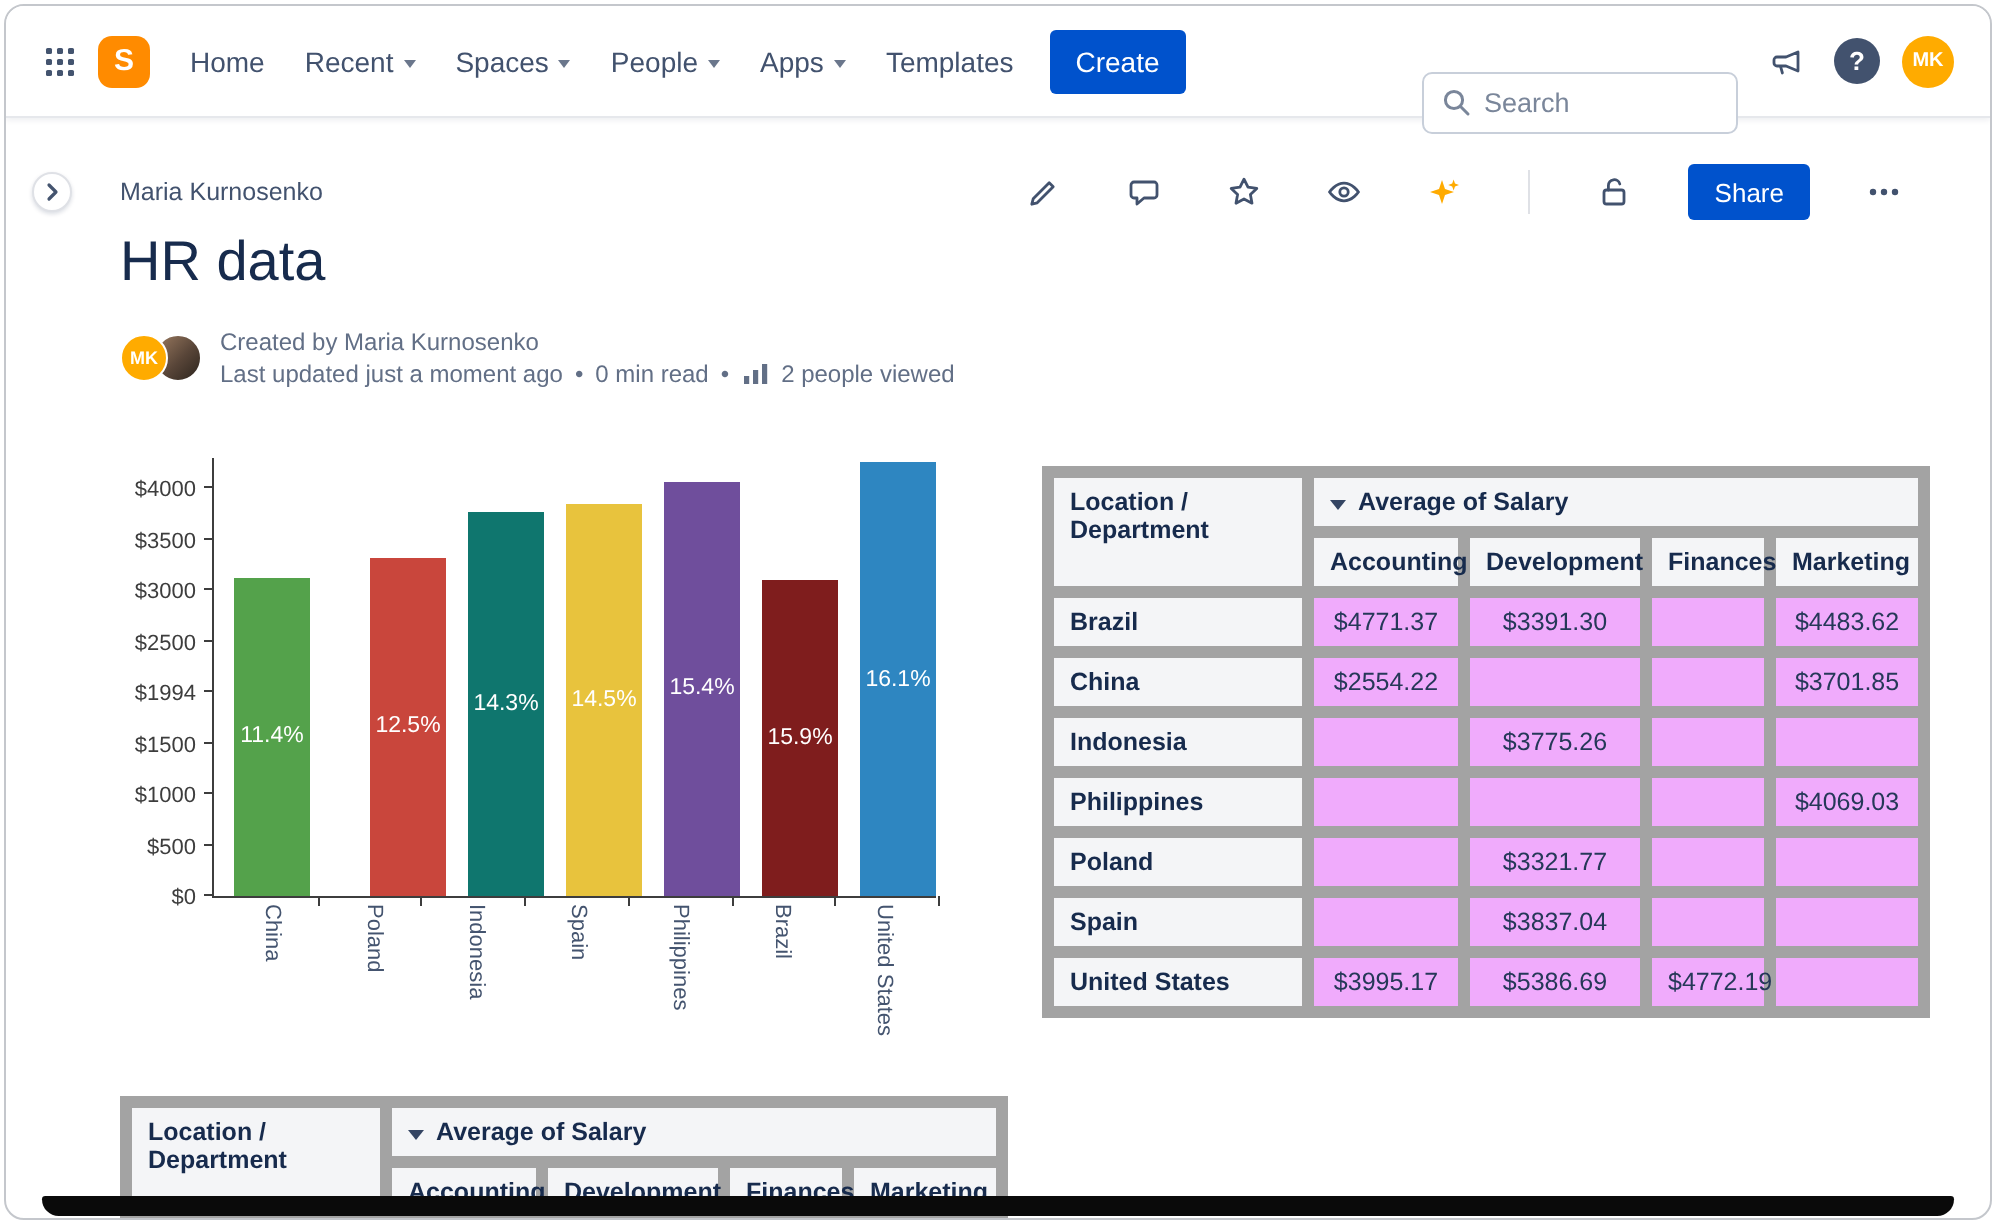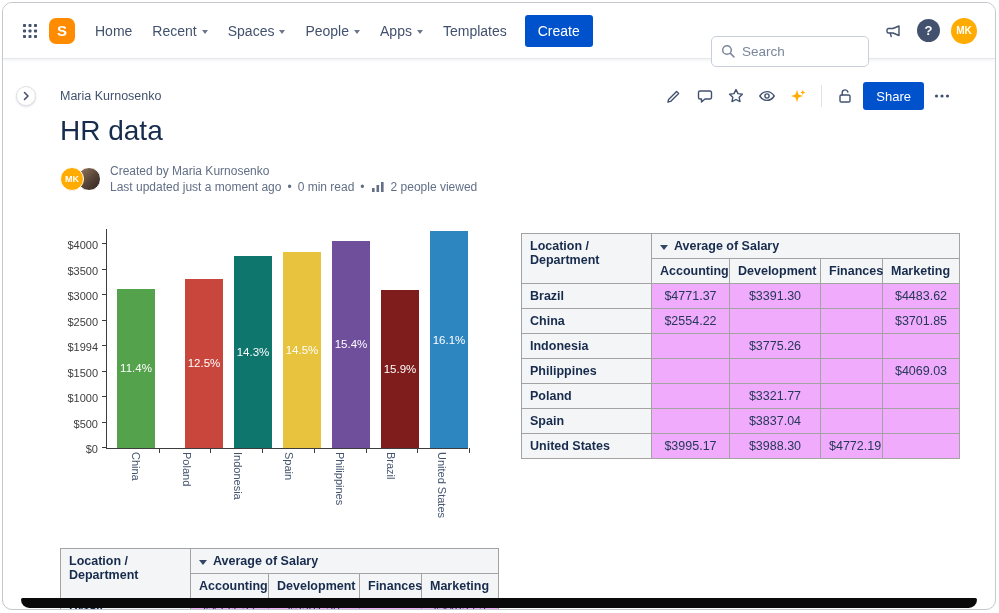--- a/index.html
+++ b/index.html
@@ -36,21 +36,21 @@
             font-weight:bold; display:flex; align-items:center; justify-content:center; cursor:pointer; }
 
   
   .content { position:absolute; left:0; right:0; top:56px; bottom:0; }
   .rail-toggle { position:absolute; left:13px; top:27px; width:20px; height:20px; border-radius:50%;
                  background:#fff; border:1px solid #DFE1E6; box-shadow:0 1px 2px rgba(9,30,66,.15);
                  display:flex; align-items:center; justify-content:center; cursor:pointer; padding:0; }
   .page-topline { position:absolute; left:57px; right:40px; top:22px; height:30px;
                   display:flex; justify-content:space-between; align-items:center; }
   .breadcrumb { font-size:12.5px; color:#42526E; text-decoration:none; cursor:pointer; }
-  .page-actions { display:flex; align-items:center; gap:5px; }
+  .page-actions { display:flex; align-items:center; gap:24px; }
   .vdivider { width:1px; height:22px; background:#DFE1E6; margin:0 5px; }
   .share-btn { background:#0052CC; color:#fff; border:none; border-radius:3px; font-family:inherit;
                font-size:13px; font-weight:500; height:28px; padding:0 13px; cursor:pointer; }
   .page-title { position:absolute; left:57px; top:56px; font-size:28px; font-weight:500; color:#172B4D; }
   .byline { position:absolute; left:57px; top:104px; display:flex; align-items:center; gap:9px; }
   .avatars { display:flex; align-items:center; }
   .avatar.small { width:24px; height:24px; font-size:9px; z-index:1; border:1px solid #fff; }
   .avatar.photo { width:24px; height:24px; margin-left:-7px; border:1px solid #fff;
                   background:linear-gradient(135deg,#9a7a60 0%,#584538 55%,#2c241d 100%); }
   .byline-text { font-size:12px; color:#626F86; line-height:16px; }
@@ -68,21 +68,21 @@
   .bar { width:40px; display:flex; align-items:center; justify-content:center; }
   .bar-label { color:#fff; font-size:11.5px; }
   .ymark { position:absolute; left:-5px; width:5px; height:1px; background:#3d3d3d; }
   .xtick { position:absolute; bottom:-5px; width:1px; height:5px; background:#3d3d3d; }
   .x-labels { display:flex; gap:11px; padding-left:10px; margin-left:46px; margin-top:3px; }
   .x-label { width:40px; display:flex; justify-content:center; }
   .x-label span { writing-mode:vertical-rl; font-size:11px; color:#44546F; line-height:12px; }
 
   
   .pivot { border-collapse:collapse; font-size:12.5px; background:#fff; table-layout:fixed; }
-  .pivot th, .pivot td { border:1px solid #a3a3a3; padding:5px 8px; }
+  .pivot th, .pivot td { border:6px solid #a3a3a3; padding:5px 8px; }
   .pivot th { background:#F4F5F7; font-weight:bold; text-align:left; color:#172B4D; vertical-align:top; }
   .pivot td { text-align:center; color:#253858; background:#f0abfc; }
   .pivot .group { vertical-align:middle; }
   .gchev { display:inline-block; width:0; height:0; border-left:4px solid transparent;
            border-right:4px solid transparent; border-top:5px solid #344563; margin-right:6px; }
   .main-pivot { position:absolute; left:518px; top:174px; width:438px; }
   .bottom-pivot { position:absolute; left:57px; top:489px; width:437px; }
 
   .bottom-bar { position:absolute; left:18px; right:18px; bottom:1px; height:10px; background:#0a0a0a;
                 border-radius:2px 2px 10px 10px; z-index:20; }
@@ -380,21 +380,21 @@
           <tr>
             <th class="rowlabel">Spain</th>
             <td class="val"></td>
             <td class="val">$3837.04</td>
             <td class="val"></td>
             <td class="val"></td>
           </tr>
           <tr>
             <th class="rowlabel">United States</th>
             <td class="val">$3995.17</td>
-            <td class="val">$3988.30</td>
+            <td class="val">$5386.69</td>
             <td class="val">$4772.19</td>
             <td class="val"></td>
           </tr>
         </tbody>
       </table>
     <table class="pivot bottom-pivot">
         <colgroup>
           <col style="width: 130px;">
           <col style="width: 78px;">
           <col style="width: 91px;">

